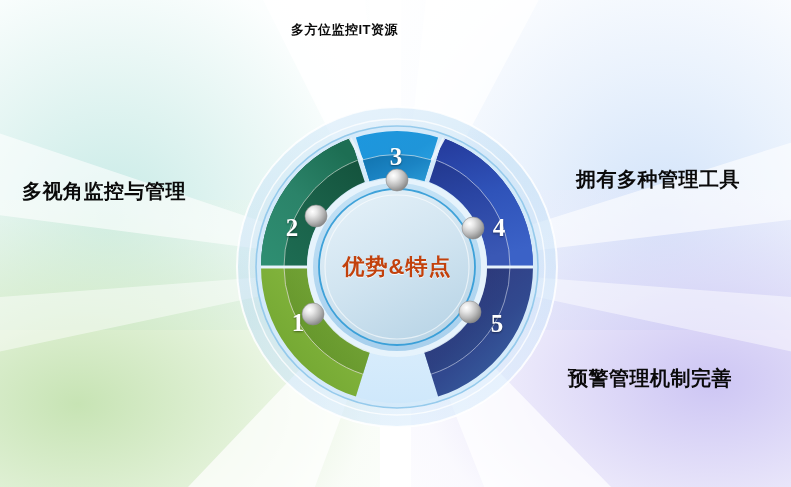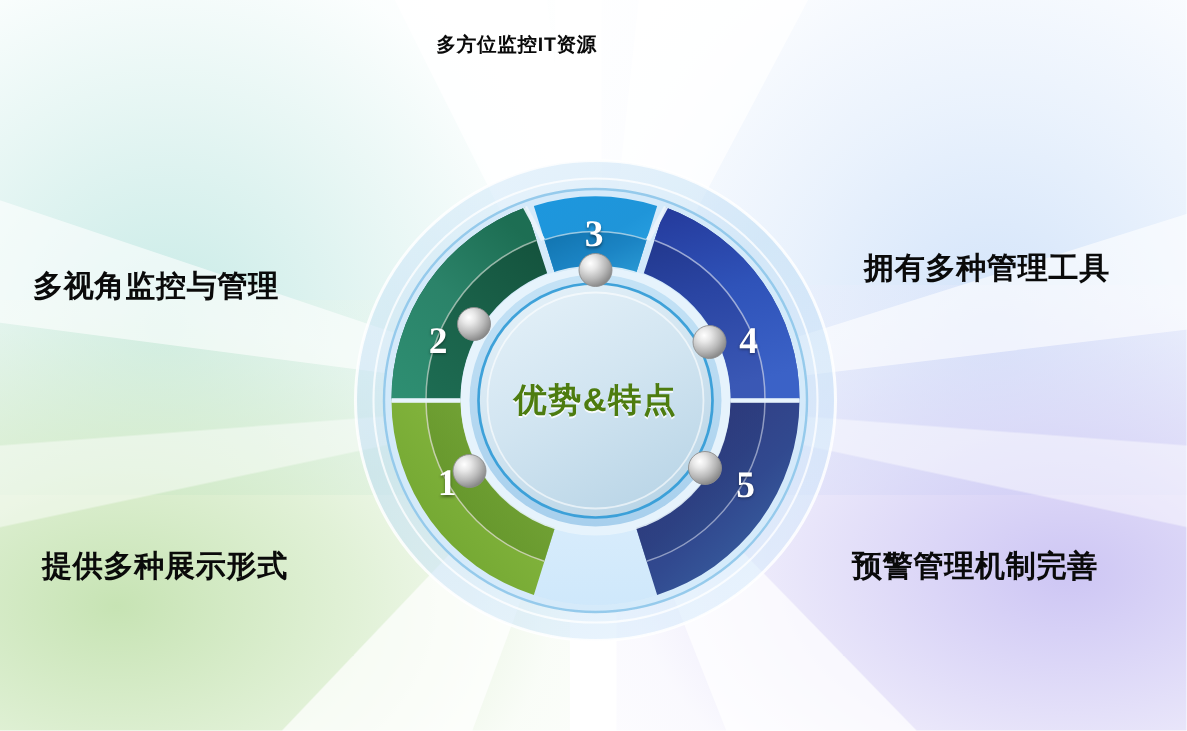--- a/index.html
+++ b/index.html
@@ -94,21 +94,21 @@
   .callout-right-2{ left: 568px; top: 367px; }
 
   
   .center-label {
     position: absolute;
     left: 397px;
     top: 267px;
     transform: translate(-50%, -50%);
     font-size: 22px;
     font-weight: bold;
-    color: #4d7c0f;
+    color: #c2410c;
     letter-spacing: 1px;
     white-space: nowrap;
     text-shadow: 0 1px 0 rgba(255,255,255,0.85);
   }
 
   
   .seg-num {
     position: absolute;
     transform: translate(-50%, -50%);
     color: #ffffff;
@@ -317,17 +317,16 @@
   <div class="seg-num num-1">1</div>
   <div class="seg-num num-2">2</div>
   <div class="seg-num num-3">3</div>
   <div class="seg-num num-4">4</div>
   <div class="seg-num num-5">5</div>
 
   <div class="center-label">优势&amp;特点</div>
 
   <div class="callout callout-top">多方位监控IT资源</div>
   <div class="callout callout-left-1">多视角监控与管理</div>
-  <div class="callout callout-left-2">提供多种展示形式</div>
   <div class="callout callout-right-1">拥有多种管理工具</div>
   <div class="callout callout-right-2">预警管理机制完善</div>
 
 </div>
 
 </body></html>

